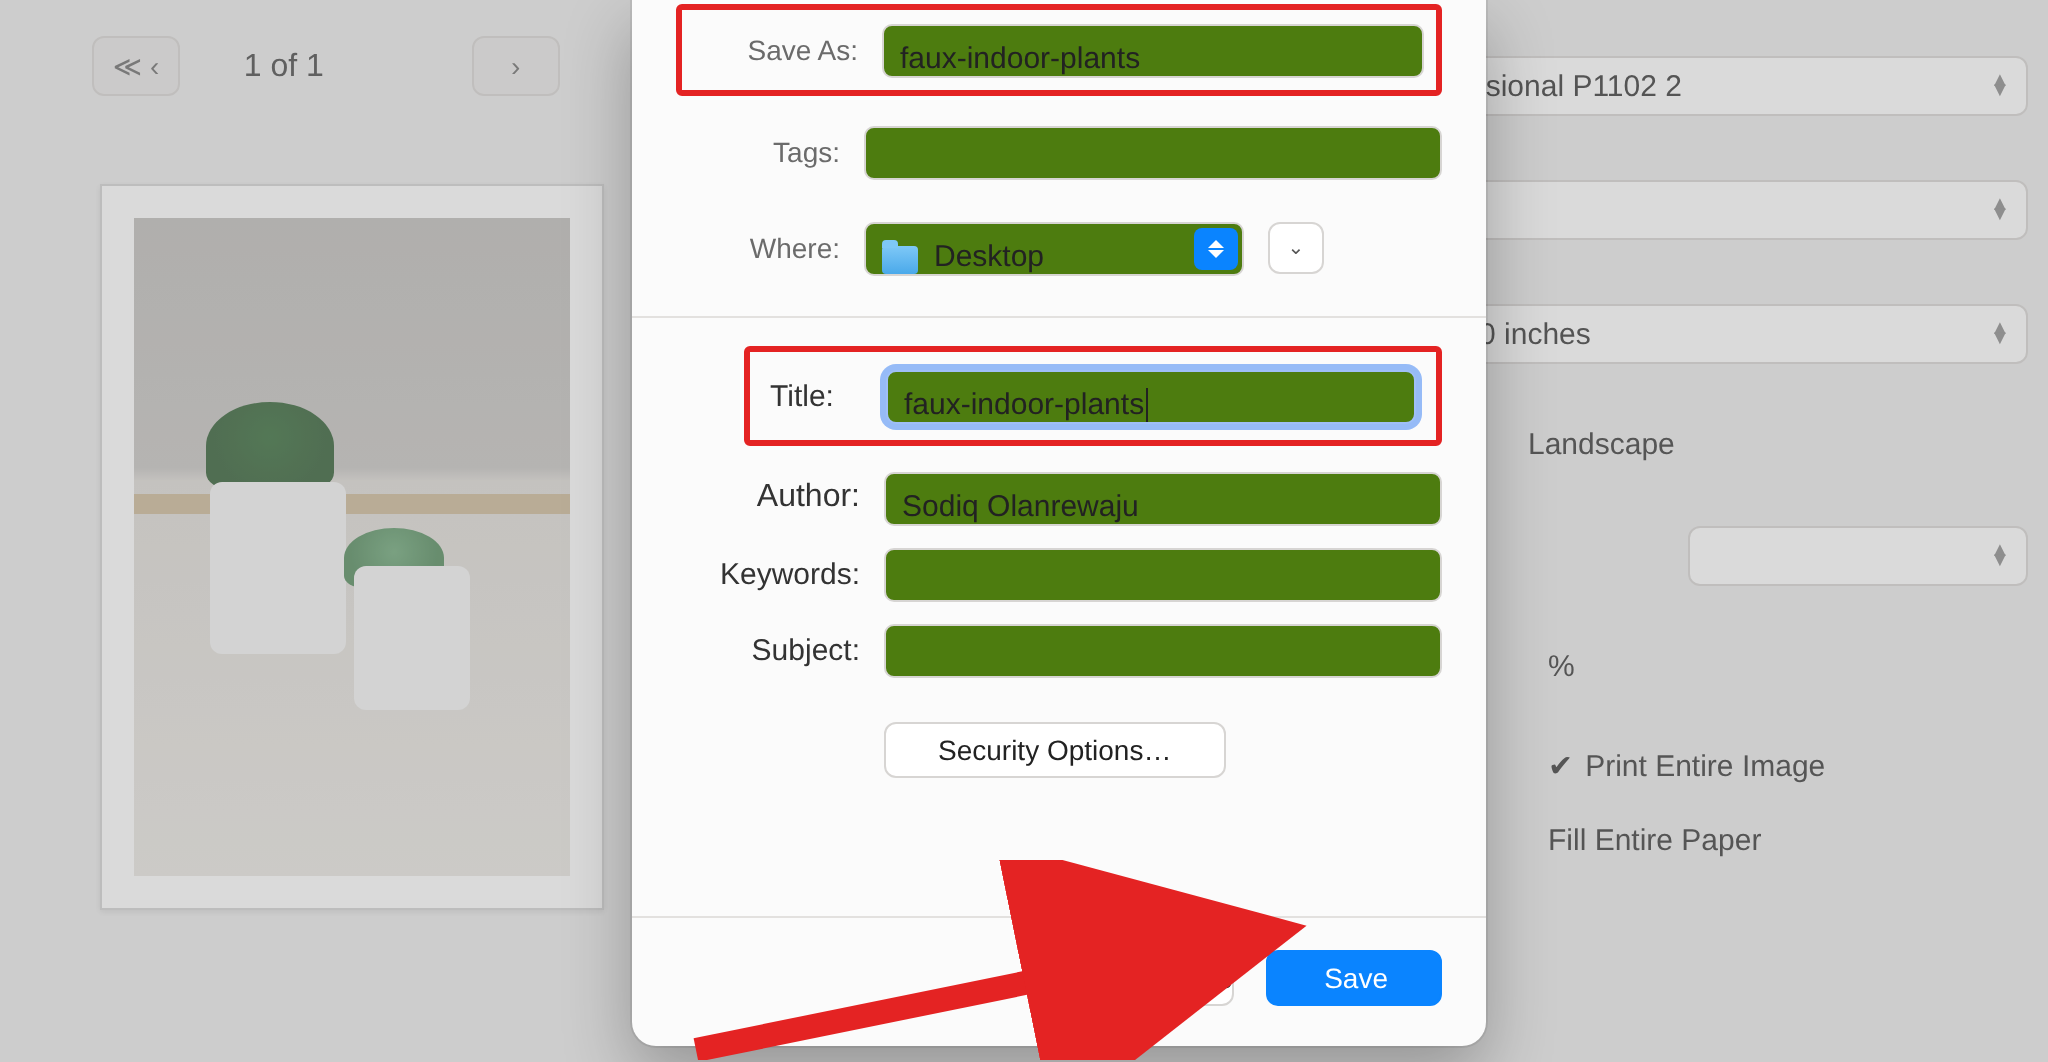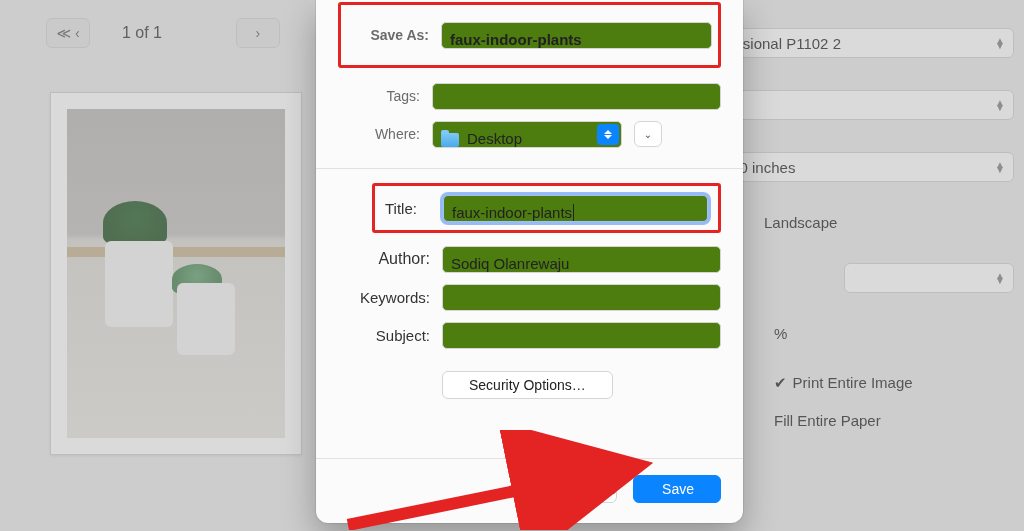--- a/index.html
+++ b/index.html
@@ -216,21 +216,21 @@
     border-top: 1px solid #e3e1df;
     margin: 16px 0 16px 0;
   }
 
   
   .callout {
     border: 3px solid #e42323;
     border-radius: 3px;
     padding: 6px 8px;
   }
-  .callout-saveas { margin-top: 2px; padding: 16px 6px; font-weight: bold; }
+  .callout-saveas { margin-top: 2px; padding: 6px 6px; }
 
   
   .focus-ring {
     box-shadow: 0 0 0 3px rgba(67,134,244,0.55);
     border-color: #9fbff7;
   }
   .caret {
     display:inline-block; width:1px; height:17px; background:#222; margin-left:1px;
     vertical-align:middle;
   }
@@ -348,21 +348,21 @@
     </div>
   </div>
 
   <div class="section" style="margin-top:14px;">
     <div class="row">
       <div class="lbl small">Tags:</div>
       <div class="fld"></div>
     </div>
   </div>
 
-  <div class="section" style="margin-top:10px;">
+  <div class="section" style="margin-top:20px;">
     <div class="row">
       <div class="lbl small">Where:</div>
       <div class="fld-combo" style="flex:0 0 190px;">
         <span class="folder-icon"></span>
         <span>Desktop</span>
         <span class="combo-caps">
           <span class="cap-up"></span>
             <span class="cap-down"></span>
         </span>
       </div>

